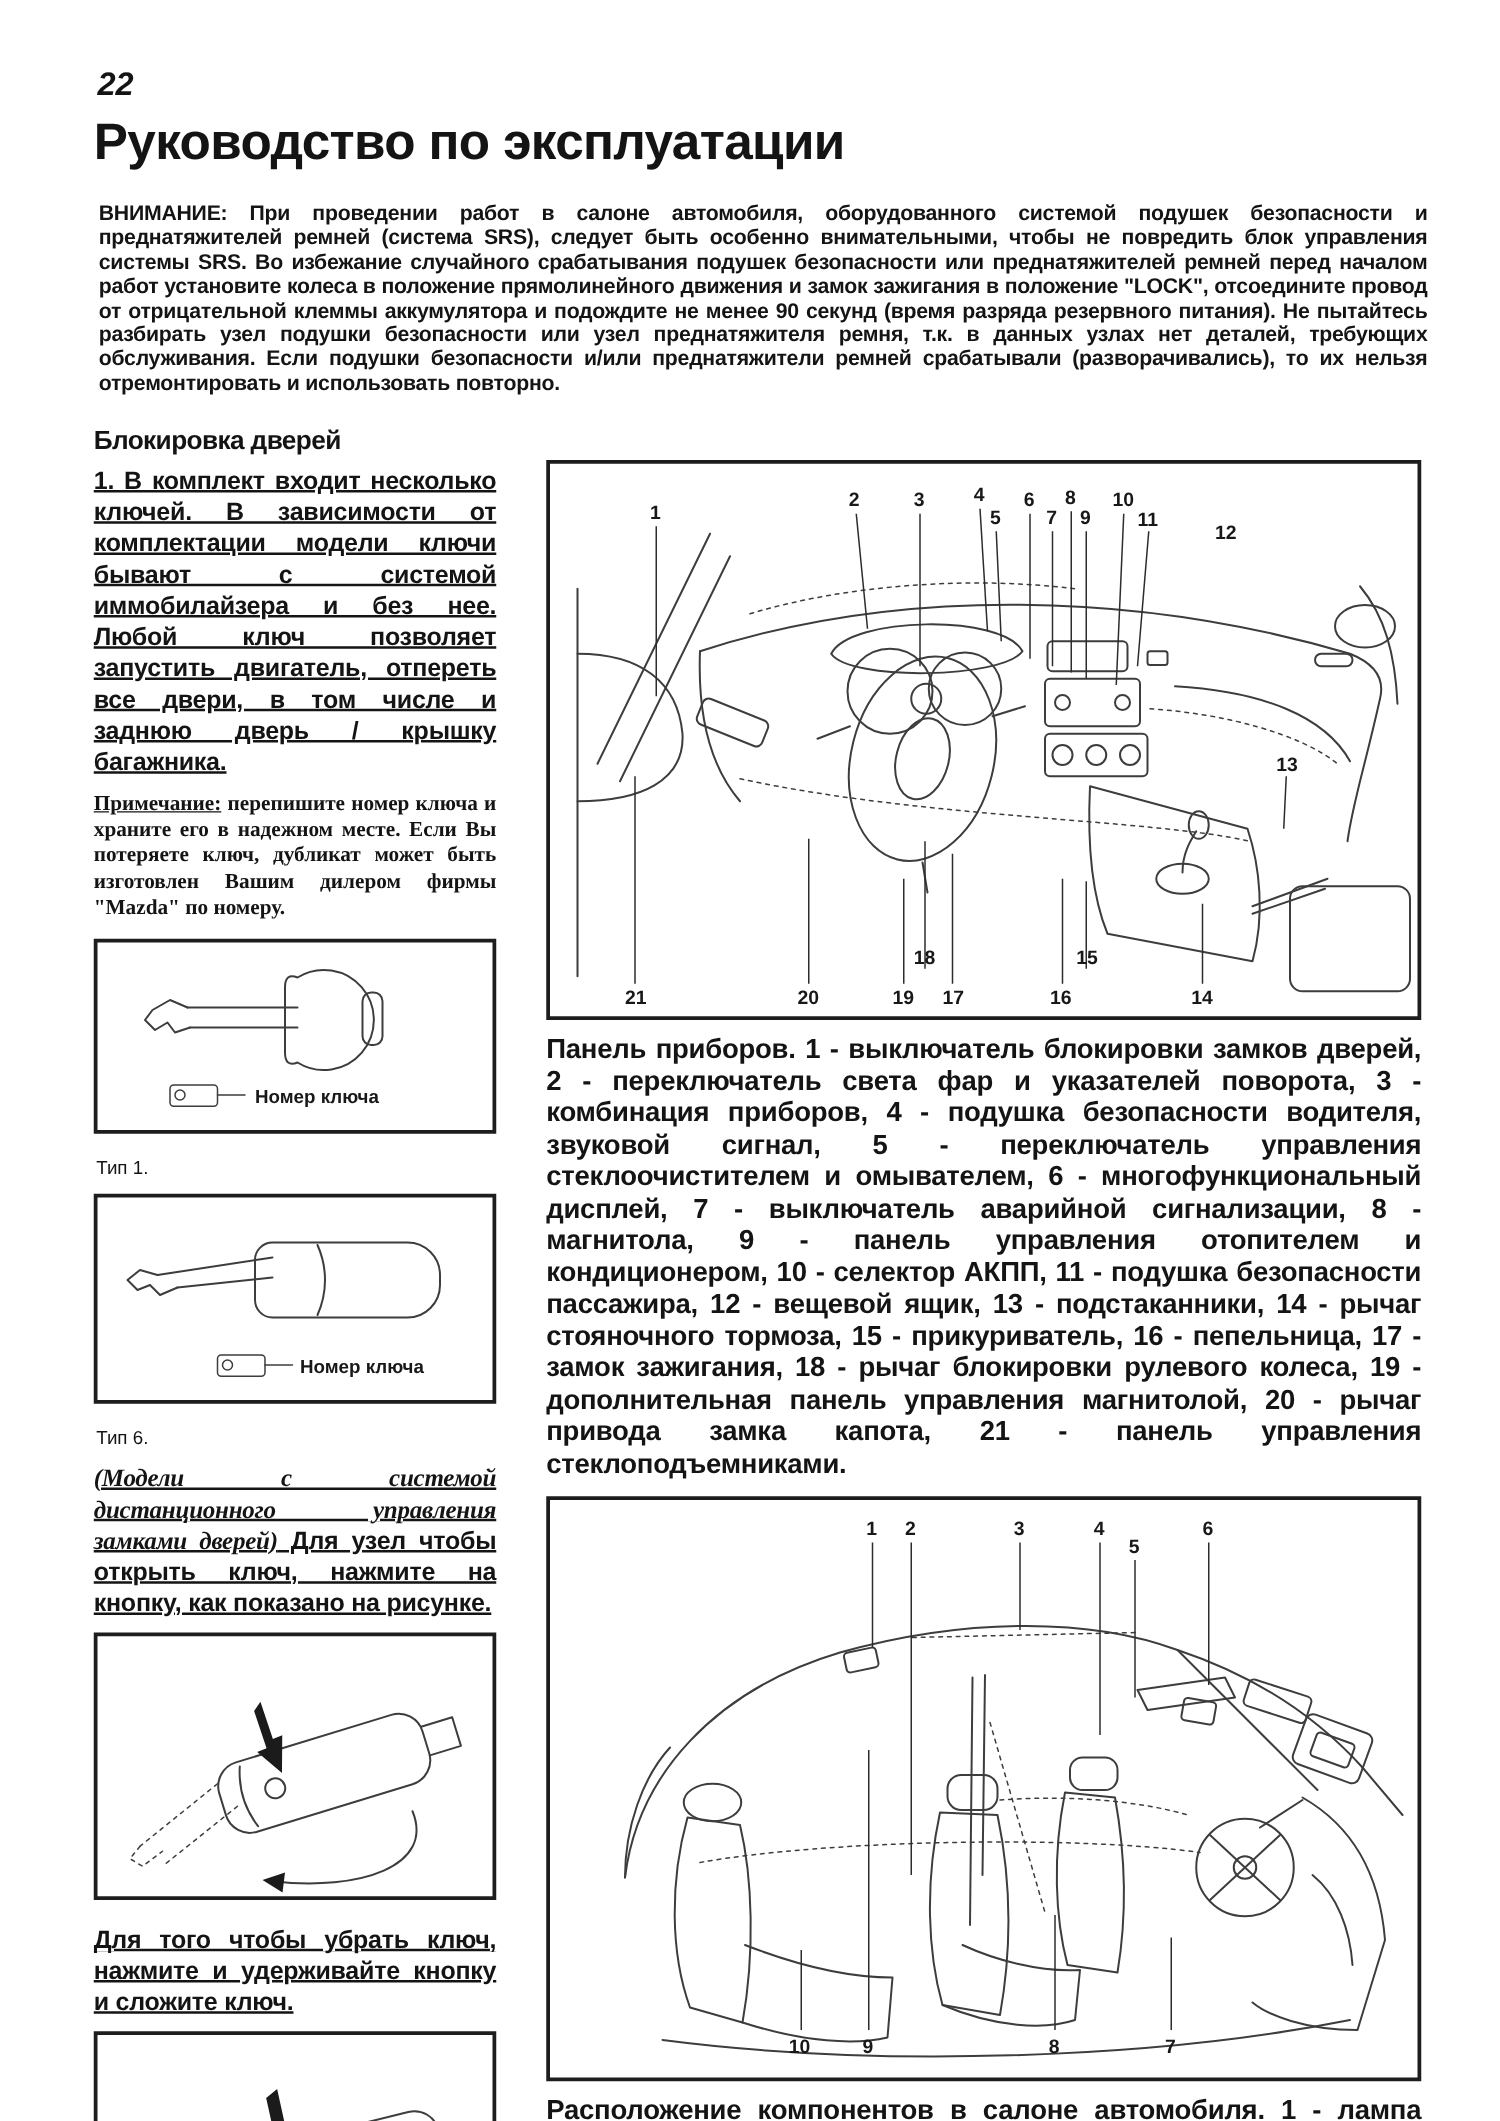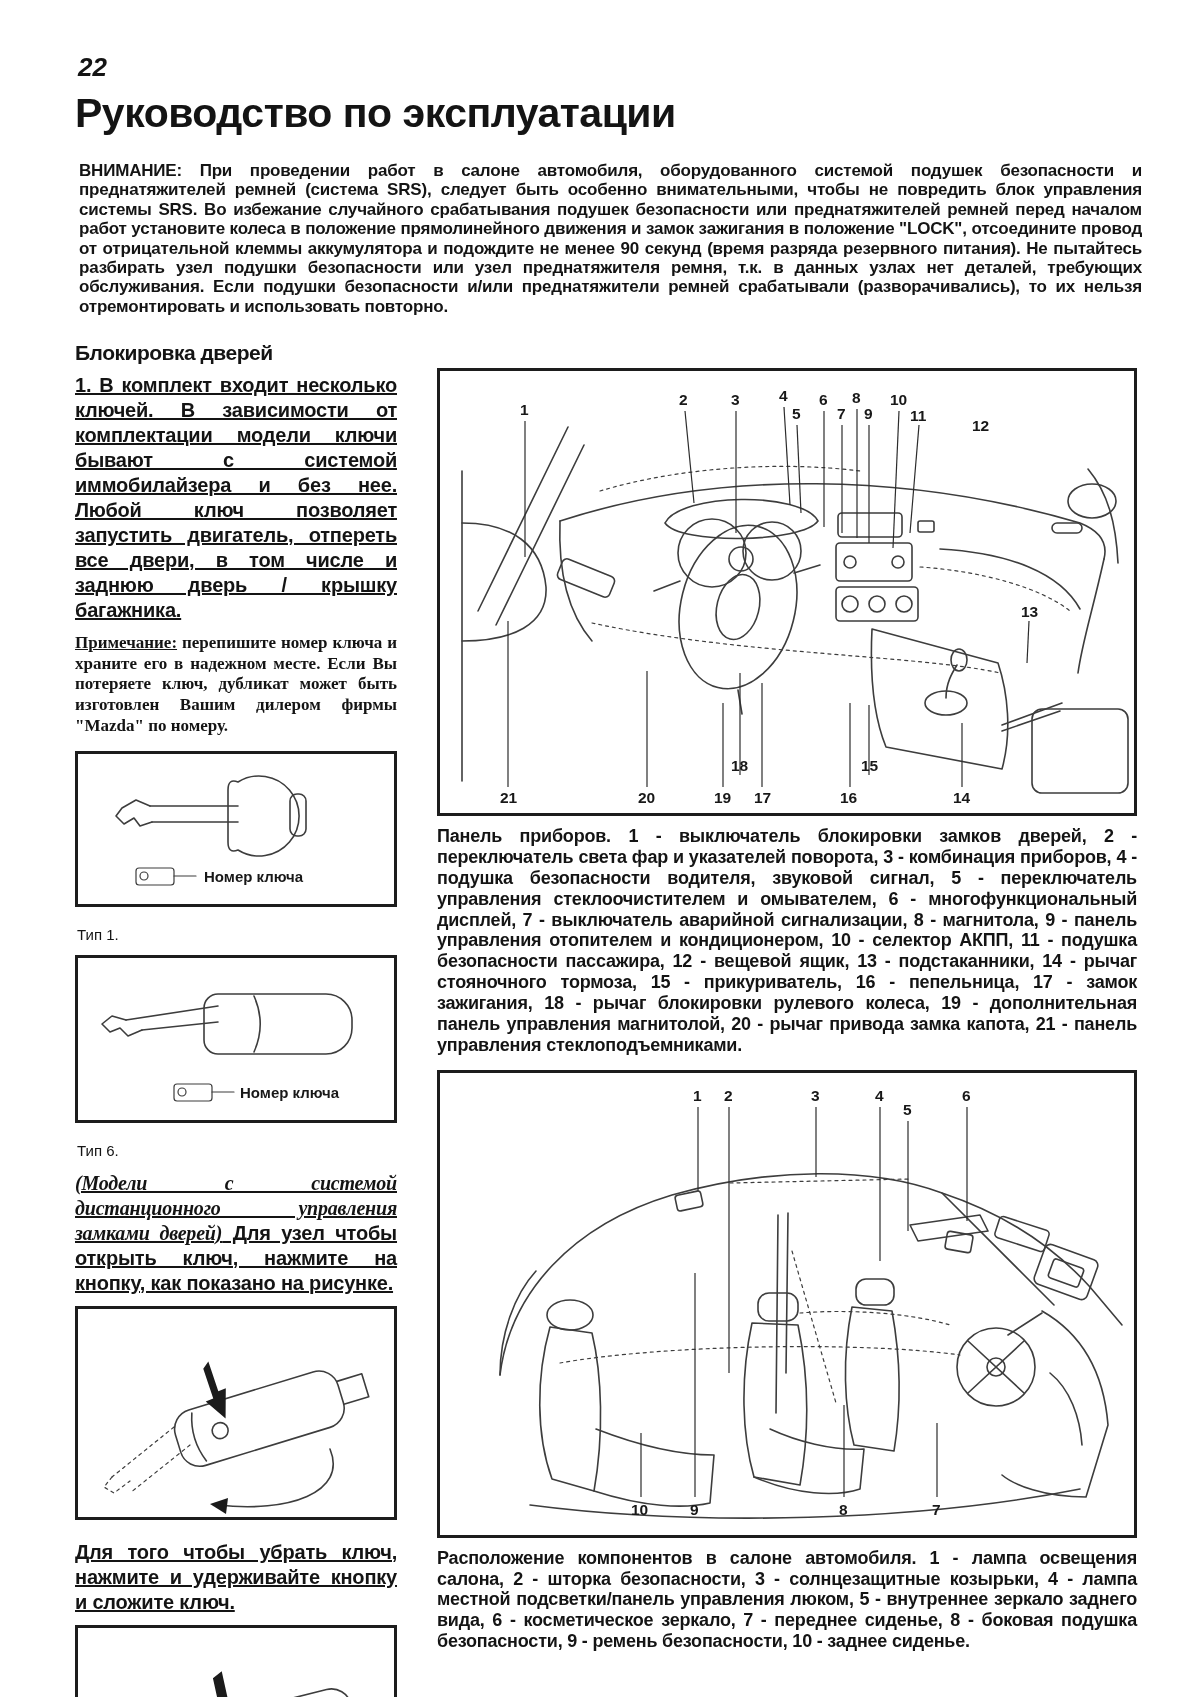--- a/index.html
+++ b/index.html
@@ -19,21 +19,21 @@
   .body{margin:0 0 10px 0;font-size:20px;font-weight:bold;line-height:1.25;text-align:justify;letter-spacing:-0.2px;text-decoration:underline;}
   .note{margin:0 0 14px 0;font-size:17px;font-weight:bold;line-height:1.22;text-align:justify;
         font-family:"Liberation Serif", serif;}
   .note .note-label{text-decoration:underline;}
   .em-serif{font-family:"Liberation Serif", serif;font-style:italic;}
   .fig{border:3px solid #1d1d1d;background:#fff;margin:0 0 6px 0;position:relative;}
   .figcap{font-size:15px;font-weight:normal;margin:19px 0 12px 2px;}
   .keylabel-text{font-size:15px;font-weight:bold;}
   .right-col{position:absolute;left:437px;top:368px;width:700px;}
   .caption{
-    margin:10px 0 14px 0;font-size:18px;font-weight:bold;line-height:1.16;
+    margin:10px 0 14px 0;font-size:22px;font-weight:bold;line-height:1.16;
     text-align:justify;letter-spacing:-0.2px;
   }
   svg{display:block;}
   svg text{font-family:"Liberation Sans", sans-serif;font-size:15.5px;font-weight:bold;fill:#181818;}
   .sk{stroke:#3d3d3d;fill:none;stroke-width:1.6;stroke-linecap:round;stroke-linejoin:round;}
   .sk2{stroke:#3d3d3d;fill:none;stroke-width:1.2;stroke-linecap:round;}
   .dash{stroke-dasharray:3 4;}
   .lead{stroke:#2c2c2c;stroke-width:1.2;fill:none;}
   .blk{fill:#1b1b1b;stroke:none;}
 </style>

